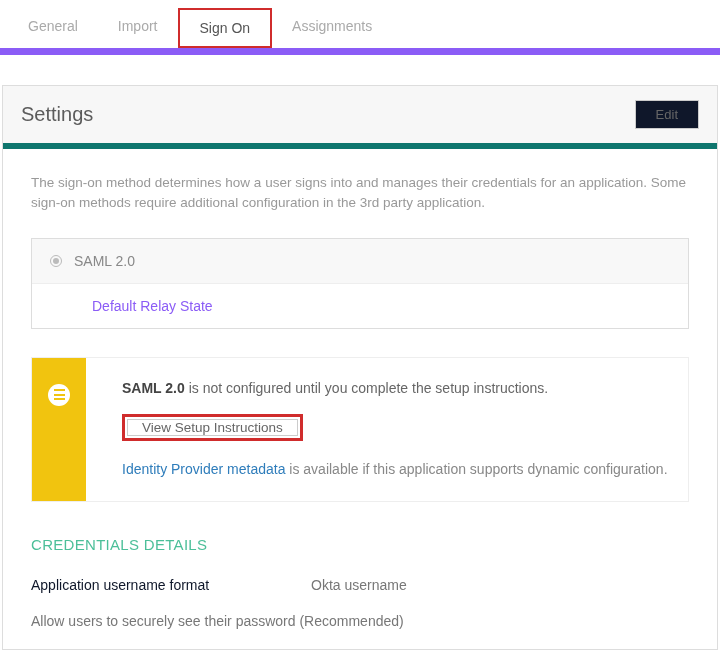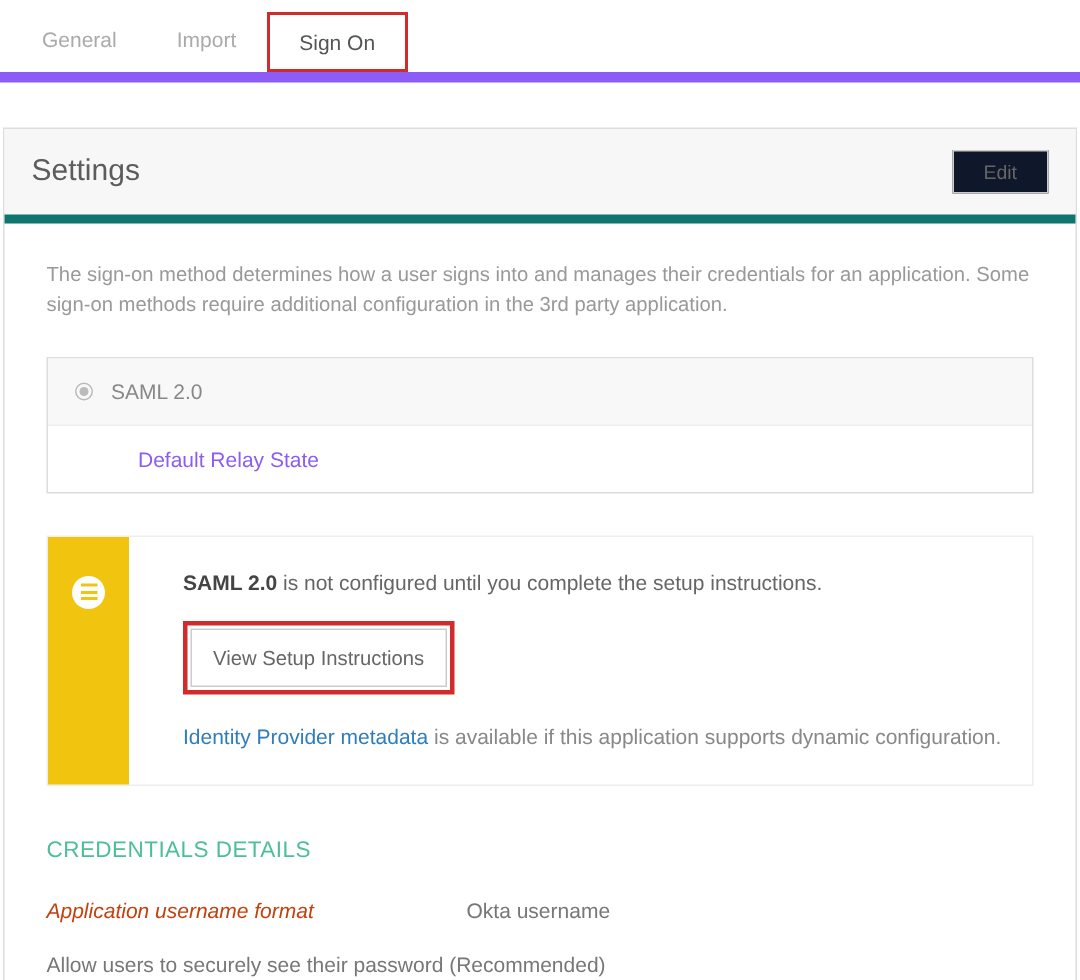--- a/index.html
+++ b/index.html
@@ -131,42 +131,43 @@
     display: inline-block;
     border: 3px solid #d02c2c;
     padding: 2px;
     margin-bottom: 20px;
   }
   .setup-btn {
     border: 1px solid #ccc;
     background: #fff;
     color: #666;
     font-size: 13.5px;
-    padding: 11px 14px;
+    padding: 0 14px;
     cursor: pointer;
   }
   .meta-line { font-size: 14px; color: #888; }
   .meta-line a { color: #2f7dbb; text-decoration: none; }
 
   .cred-row {
     display: flex;
     align-items: center;
     padding: 10px 0;
     font-size: 14px;
   }
-  .cred-label { width: 280px; color: #c2410c; font-style: italic; }
+  .cred-label { width: 280px; color: #0f172a; }
   .cred-val { color: #777; display: flex; align-items: center; gap: 14px; }
 </style>
 </head>
 <body>
 
 <div class="tabs">
   <div class="tab">General</div>
   <div class="tab">Import</div>
   <div class="tab highlighted">Sign On</div>
+  <div class="tab">Assignments</div>
 </div>
 
 <div class="panel">
   <div class="panel-header">
     <h2>Settings</h2>
     <button class="btn">Edit</button>
   </div>
 
   <div class="inner">
 

